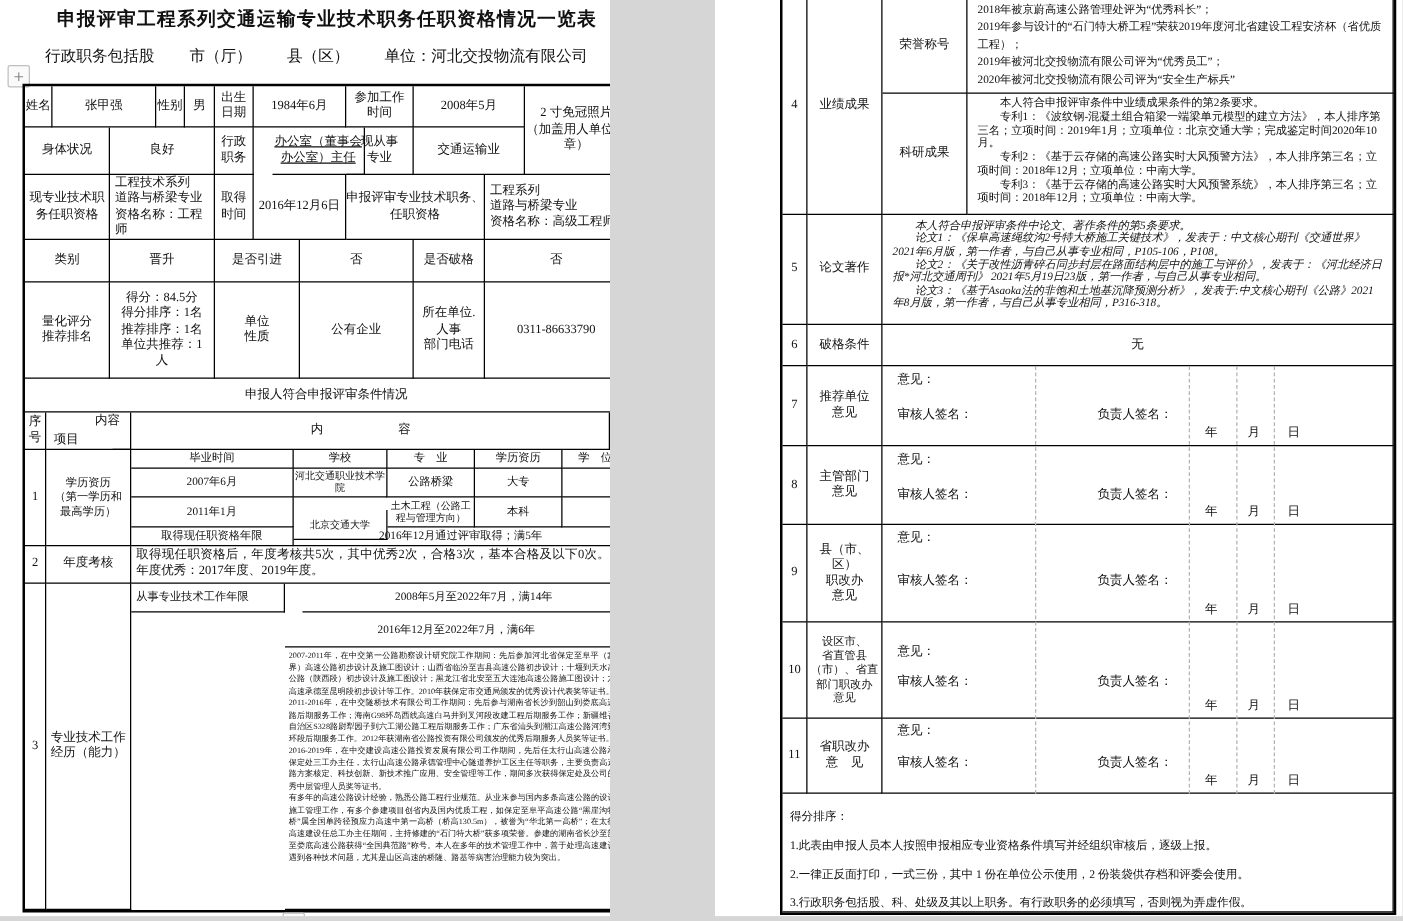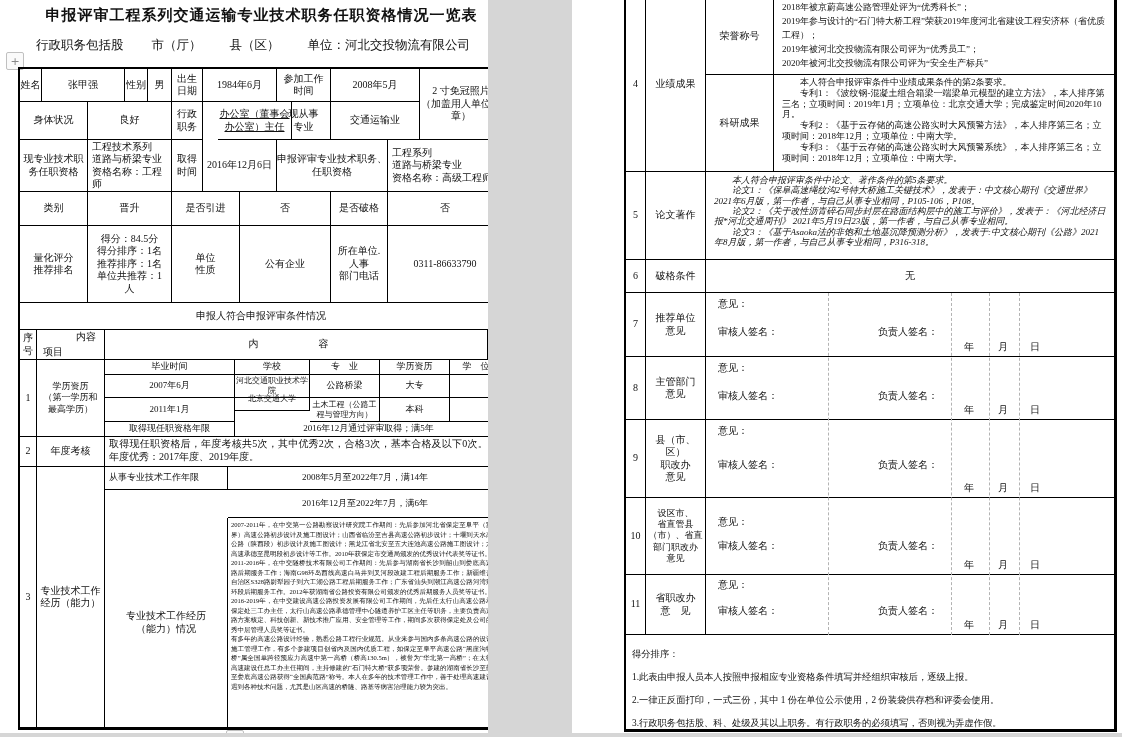--- a/index.html
+++ b/index.html
@@ -121,39 +121,37 @@
     <div class="c s9" style="left:360px;top:291px;width:70px;height:15px;">学历资历</div>
     <div class="c s9" style="left:430px;top:291px;width:53px;height:15px;">学　位</div>
 
     <div class="c s9" style="left:85px;top:306px;width:130px;height:23px;">2007年6月</div>
     <div class="c s8" style="left:215px;top:306px;width:75px;height:23px;">河北交通职业技术学院</div>
     <div class="c s9" style="left:290px;top:306px;width:70px;height:23px;">公路桥梁</div>
     <div class="c s9" style="left:360px;top:306px;width:70px;height:23px;">大专</div>
     <div class="c" style="left:430px;top:306px;width:53px;height:23px;"></div>
 
     <div class="c s9" style="left:85px;top:329px;width:130px;height:24px;">2011年1月</div>
-    <div class="c s8" style="left:215px;top:318px;width:75px;height:24px;text-align:right;">北京交通大学</div>
+    <div class="c s8" style="left:215px;top:339px;width:75px;height:24px;text-align:right;">北京交通大学</div>
     <div class="c s8" style="left:290px;top:329px;width:70px;height:24px;">土木工程（公路工程与管理方向）</div>
     <div class="c s9" style="left:360px;top:329px;width:70px;height:24px;">本科</div>
     <div class="c" style="left:430px;top:329px;width:53px;height:24px;"></div>
 
     <div class="c s9" style="left:85px;top:353px;width:130px;height:15px;">取得现任职资格年限</div>
     <div class="c s9" style="left:215px;top:353px;width:268px;height:15px;">2016年12月通过评审取得；满5年</div>
 
     <div class="c" style="left:0;top:368px;width:17px;height:30px;">2</div>
     <div class="c" style="left:17px;top:368px;width:68px;height:30px;">年度考核</div>
     <div class="c l jst" style="left:85px;top:368px;width:398px;height:30px;align-items:flex-start;">取得现任职资格后，年度考核共5次，其中优秀2次，合格3次，基本合格及以下0次。何年度优秀：2017年度、2019年度。</div>
 
     <div class="c" style="left:0;top:398px;width:17px;height:261px;">3</div>
     <div class="c" style="left:17px;top:398px;width:68px;height:261px;">专业技术工作经历（能力）</div>
     <div class="c l s9" style="left:85px;top:398px;width:123px;height:23px;">从事专业技术工作年限</div>
-    <div class="c s9" style="left:208px;top:398px;width:275px;height:23px;text-align:right;">2008年5月至2022年7月，满14年</div>
+    <div class="c s9" style="left:222px;top:398px;width:275px;height:23px;text-align:right;">2008年5月至2022年7月，满14年</div>
     <div class="c s9" style="left:208px;top:421px;width:275px;height:28px;">2016年12月至2022年7月，满6年</div>
-    <div class="c" style="left:85px;top:449px;width:123px;height:210px;">专业技术工作经历
-（能力）情况</div>
     <div class="c blk jst" style="left:208px;top:449px;width:275px;height:210px;font-size:6.5px;line-height:9.5px;padding:2px 3px;">2007-2011年，在中交第一公路勘察设计研究院工作期间：先后参加河北省保定至阜平（冀晋界）高速公路初步设计及施工图设计；山西省临汾至吉县高速公路初步设计；十堰到天水高速公路（陕西段）初步设计及施工图设计；黑龙江省北安至五大连池高速公路施工图设计；六广高速承德至昆明段初步设计等工作。2010年获保定市交通局颁发的优秀设计代表奖等证书。
 2011-2016年，在中交隧桥技术有限公司工作期间：先后参与湖南省长沙到韶山到娄底高速公路后期服务工作；海南G98环岛西线高速白马井到叉河段改建工程后期服务工作；新疆维吾尔自治区S328路尉犁园子到六工湖公路工程后期服务工作；广东省汕头到潮江高速公路河湾到三环段后期服务工作。2012年获湖南省公路投资有限公司颁发的优秀后期服务人员奖等证书。
 2016-2019年，在中交建设高速公路投资发展有限公司工作期间，先后任太行山高速公路承建保定处三工办主任，太行山高速公路承德管理中心隧道养护工区主任等职务，主要负责高速公路方案核定、科技创新、新技术推广应用、安全管理等工作，期间多次获得保定处及公司的优秀中层管理人员奖等证书。
 有多年的高速公路设计经验，熟悉公路工程行业规范。从业来参与国内多条高速公路的设计及施工管理工作，有多个参建项目创省内及国内优质工程，如保定至阜平高速公路“黑崖沟特大桥”属全国单跨径预应力高速中第一高桥（桥高130.5m），被誉为“华北第一高桥”；在太行山高速建设任总工办主任期间，主持修建的“石门特大桥”获多项荣誉。参建的湖南省长沙至韶山至娄底高速公路获得“全国典范路”称号。本人在多年的技术管理工作中，善于处理高速建设中遇到各种技术问题，尤其是山区高速的桥隧、路基等病害治理能力较为突出。</div>
   </div>
 
   <div class="ctrl" style="left:505px;top:380px;width:14px;height:29px;font-size:12px;">+</div>
   <div class="ctrl" style="left:226px;top:730px;width:16px;height:8px;font-size:8px;"></div>
   <div class="ctrl" style="left:503px;top:729px;width:9px;height:7px;font-size:6px;"></div>
 </div>

